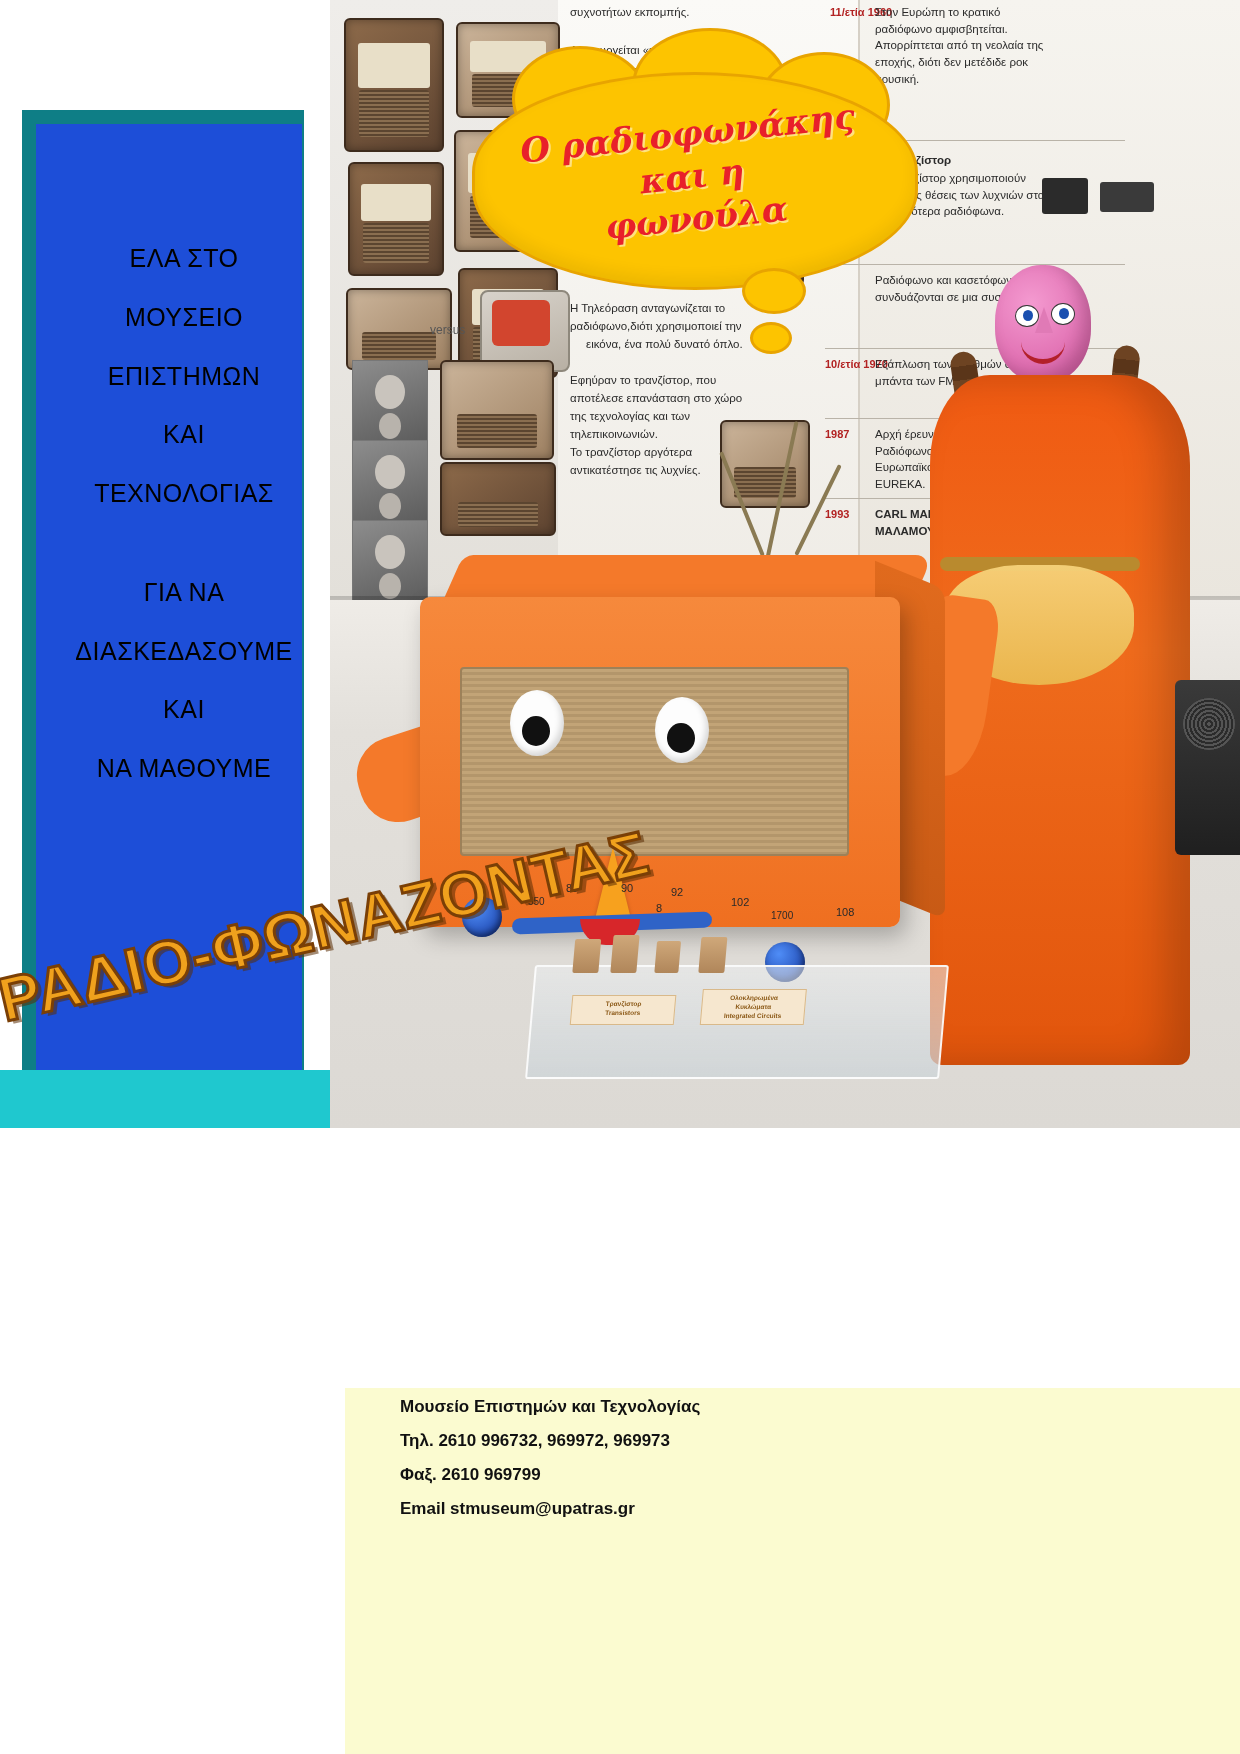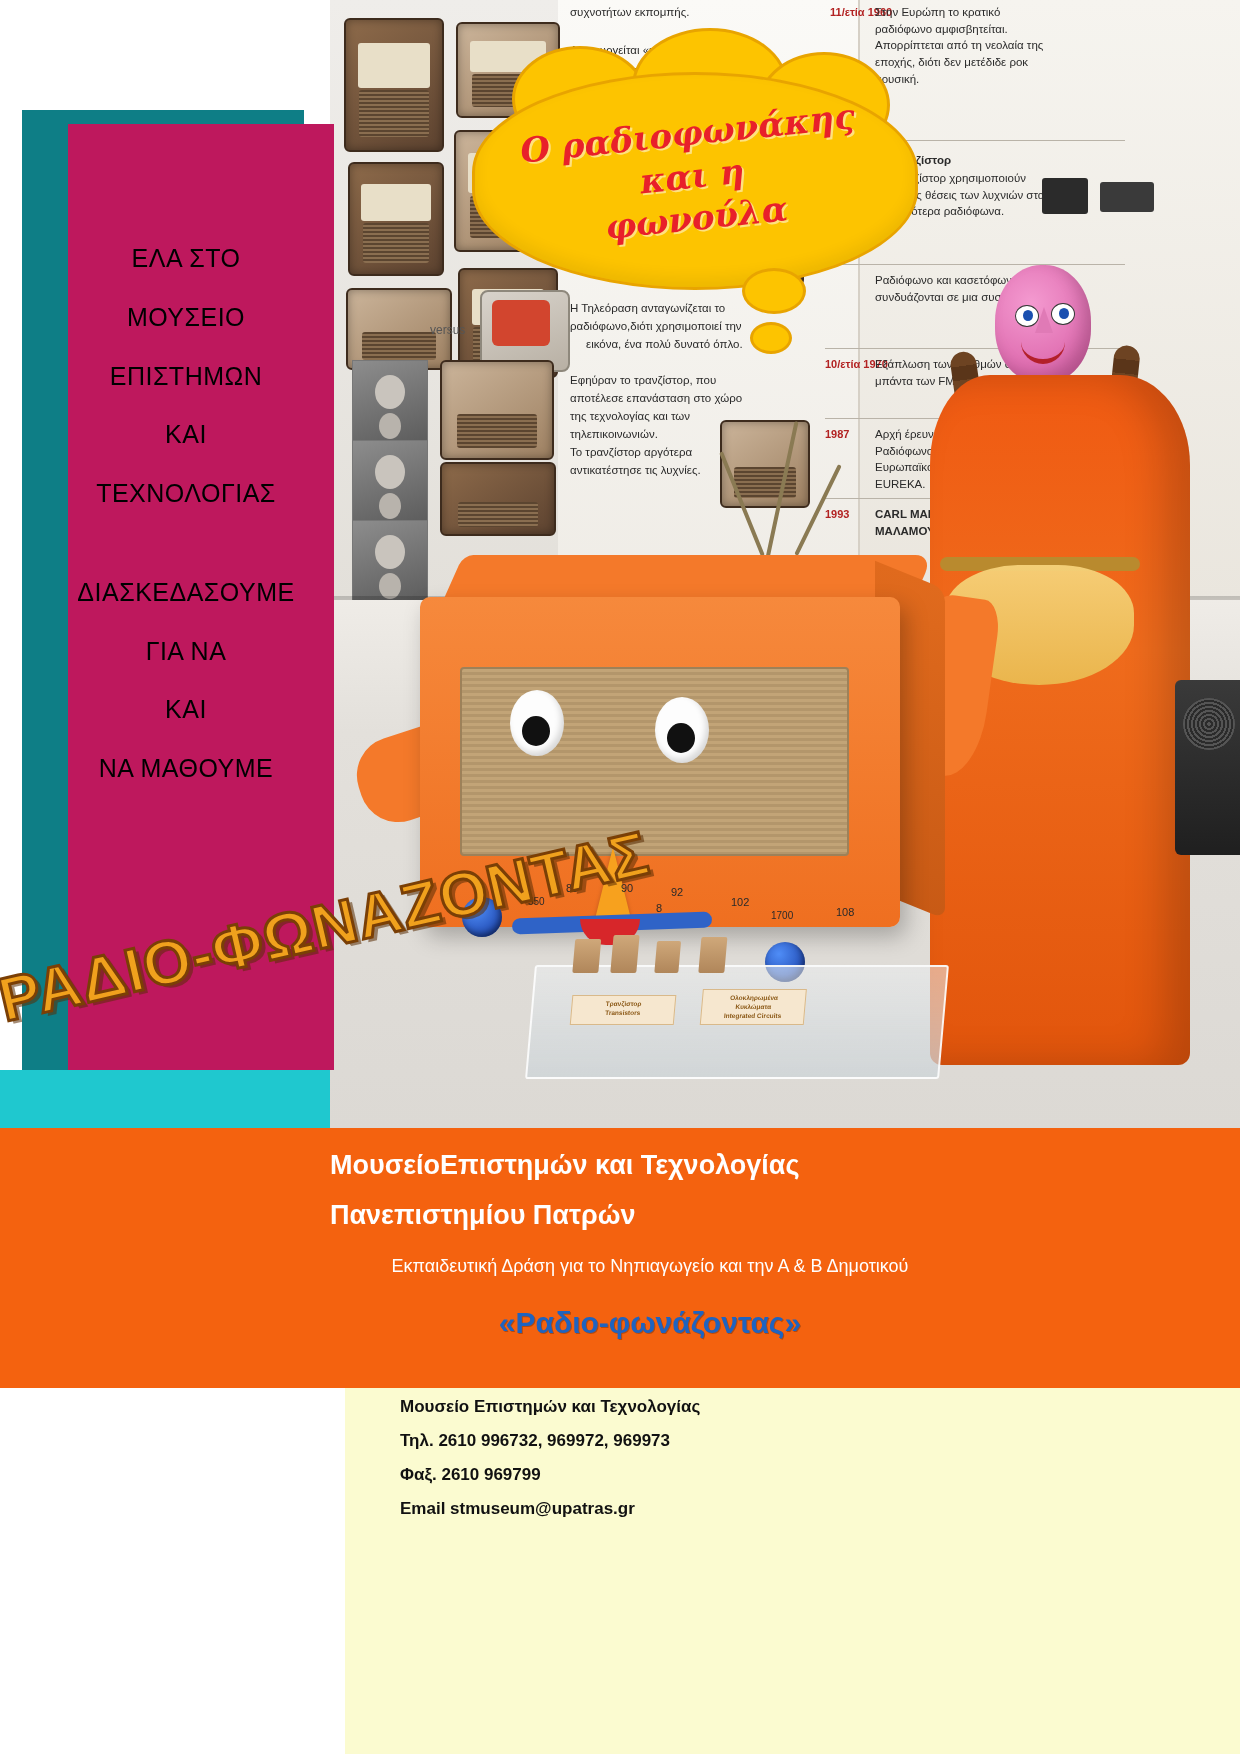--- a/index.html
+++ b/index.html
@@ -348,25 +348,24 @@
   
   .teal-shadow {
     position:absolute; left: 22px; top: 110px;
     width: 282px; height: 960px;
     background: #0e7e86;
   }
   .teal-box {
     position: absolute;
     left: 36px; top: 124px;
     width: 266px; height: 946px;
-    background: #be185d;
+    background: #1d4ed8;
     display: flex;
     align-items: flex-start;
-    justify-content: flex-start;
-    margin-left: 32px;
+    justify-content: flex-end;
   }
   .teal-text {
     margin-top: 105px;
     width: 236px;
     text-align: center;
     color: #000;
     font-size: 25px;
     line-height: 2.35;
     letter-spacing: .5px;
     font-family: "Liberation Sans", sans-serif;
@@ -639,22 +638,22 @@
   <div class="teal-strip"></div>
   <div class="teal-shadow"></div>
   <div class="teal-box">
     <div class="teal-text">
       <div>ΕΛΑ ΣΤΟ</div>
       <div>ΜΟΥΣΕΙΟ</div>
       <div>ΕΠΙΣΤΗΜΩΝ</div>
       <div>ΚΑΙ</div>
       <div>ΤΕΧΝΟΛΟΓΙΑΣ</div>
       <span class="gap"></span>
+      <div>ΓΙΑ ΝΑ</div>
       <div>ΔΙΑΣΚΕΔΑΣΟΥΜΕ</div>
-      <div>ΓΙΑ ΝΑ</div>
       <div>ΚΑΙ</div>
       <div>ΝΑ ΜΑΘΟΥΜΕ</div>
     </div>
   </div>
 
   <div class="wordart">ΡΑΔΙΟ-ΦΩΝΑΖΟΝΤΑΣ</div>
 
   <div class="bubble">
     <div class="lobe" style="left: 40px;  top: -26px; width: 130px; height: 100px;"></div>
     <div class="lobe" style="left: 160px; top: -44px; width: 150px; height: 110px;"></div>
@@ -662,26 +661,20 @@
     <div class="cloud"></div>
     <div class="bubble-text">
       <div>Ο ραδιοφωνάκης</div>
       <div>και η</div>
       <div>φωνούλα</div>
     </div>
     <div class="tail1"></div>
     <div class="tail2"></div>
   </div>
 
-  <div class="orange-band">
-    <div class="line1">ΜουσείοΕπιστημών και Τεχνολογίας</div>
-    <div class="line2">Πανεπιστημίου Πατρών</div>
-    <div class="line3">Εκπαιδευτική Δράση για το Νηπιαγωγείο και την Α &amp; Β Δημοτικού</div>
-    <div class="line4">«Ραδιο-φωνάζοντας»</div>
-  </div>
 
   <div class="footer-left"></div>
   <div class="footer-right"></div>
   <div class="footer-text">
     <div>Μουσείο Επιστημών και Τεχνολογίας</div>
     <div>Τηλ. 2610 996732, 969972, 969973</div>
     <div>Φαξ. 2610 969799</div>
     <div>Email stmuseum@upatras.gr</div>
   </div>
 

